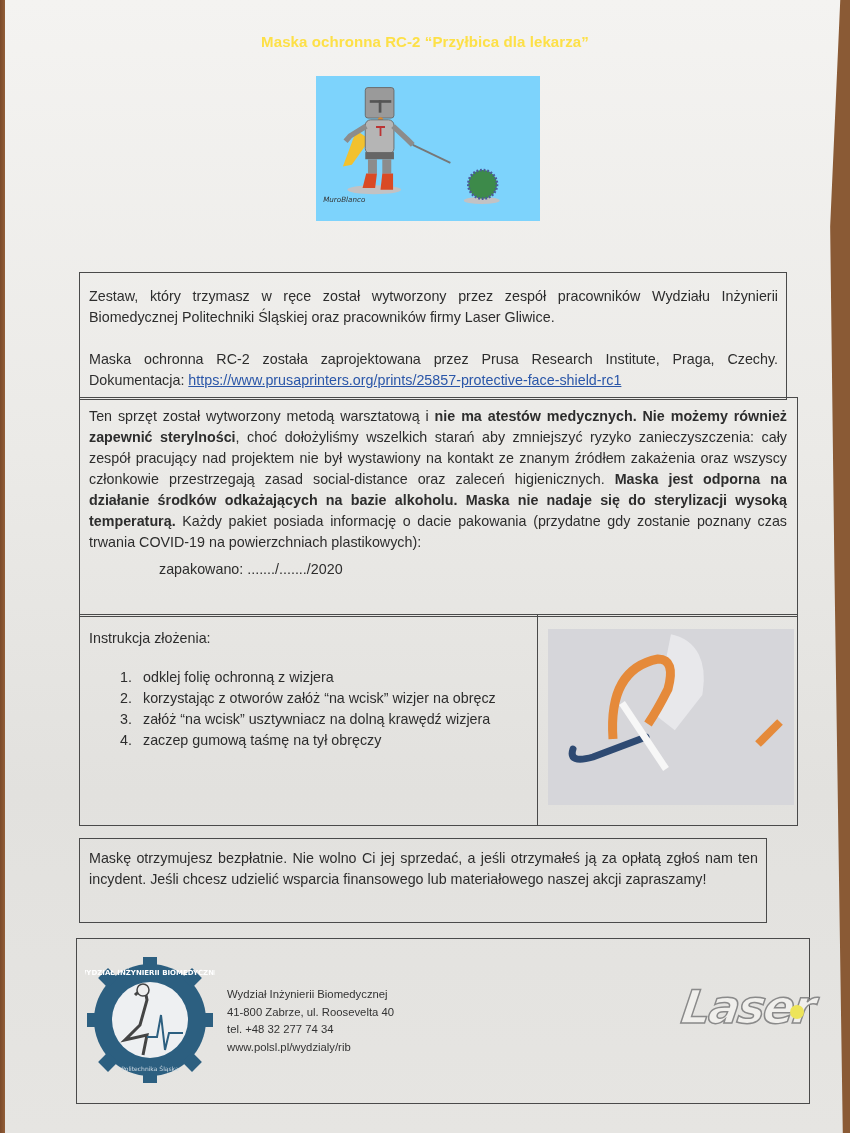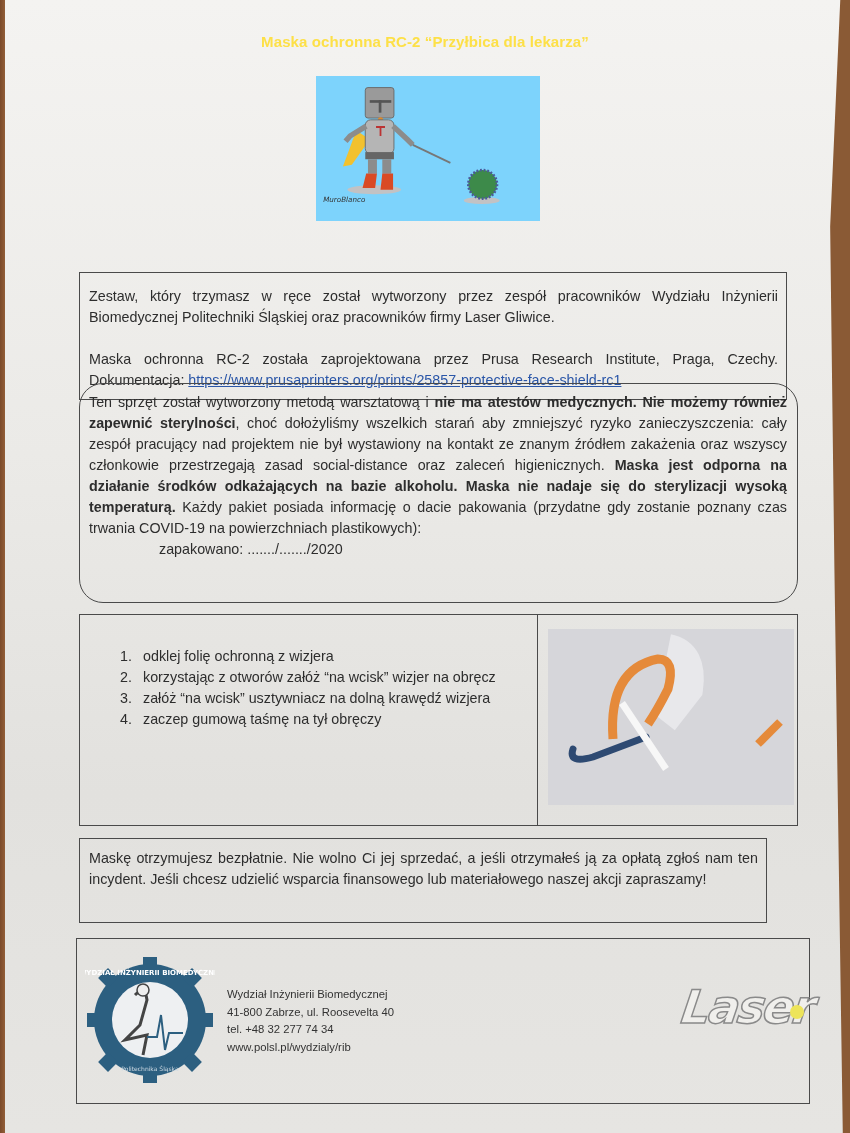--- a/index.html
+++ b/index.html
@@ -25,28 +25,28 @@
     position: absolute; left: 316px; top: 76px; width: 224px; height: 145px;
     background: #7dd3fc;
   }
   .box {
     position: absolute; border: 1.5px solid #4a4a4a;
     font-size: 14.3px; line-height: 21px; color: #2d2d2d;
   }
   .box p { text-align: justify; }
   .box b { font-weight: bold; }
   .box1 { left: 79px; top: 240px; width: 708px; height: 128px; padding: 13px 8px 0 9px; margin-top: 32px; }
-  .box2 { left: 79px; top: 383px; width: 719px; height: 220px; padding: 8px 10px 0 9px; border-radius: 24px; }
+  .box2 { left: 79px; top: 397px; width: 719px; height: 220px; padding: 8px 10px 0 9px; }
   .box3 { left: 79px; top: 614px; width: 719px; height: 212px; }
   .box3 .left { position: absolute; left: 0; top: 0; width: 458px; height: 100%; border-right: 1.5px solid #4a4a4a; padding: 13px 8px 0 9px; }
   .box3 .right { position: absolute; left: 468px; top: 14px; width: 246px; height: 176px; background: #d6d6da; }
   .box4 { left: 79px; top: 838px; width: 688px; height: 85px; padding: 9px 8px 0 9px; }
   .box5 { left: 76px; top: 938px; width: 734px; height: 166px; }
   a.link { color: #2a56a8; text-decoration: underline; }
-  .date-line { text-align: center; padding-left: 70px; }
+  .date-line { text-align: center; margin-top: 6px; padding-left: 70px; }
   ol { list-style: none; margin-top: 18px; padding-left: 31px; }
   ol li { position: relative; padding-left: 23px; text-align: justify; line-height: 21px; }
   ol li .num { position: absolute; left: 0; top: 0; }
   .footer-text { position: absolute; font-size: 11.3px; line-height: 17.5px; color: #333; }
   .ft-left { left: 150px; top: 47px; }
   .ft-right { left: 350px; top: 44px; text-align: right; width: 228px; }
   .laser-logo { position: absolute; left: 605px; top: 45px; font-size: 46px; font-weight: bold; font-style: italic; color: #f0efec; -webkit-text-stroke: 1.5px #8a8a8a; letter-spacing: -2px; font-family: "DejaVu Sans", sans-serif; transform: skewX(-8deg); line-height: 46px;}
   .laser-dot { position: absolute; left: 713px; top: 66px; width: 14px; height: 14px; border-radius: 50%; background: #ede45a; }
   .uni-logo { position: absolute; left: 8px; top: 16px; width: 130px; height: 130px; }
 </style>
@@ -92,20 +92,21 @@
 
 <section class="box box2">
   <p>
     <span>Ten sprzęt został wytworzony metodą warsztatową i </span><b>nie ma atestów medycznych. Nie możemy również zapewnić sterylności</b><span>, choć dołożyliśmy wszelkich starań aby zmniejszyć ryzyko zanieczyszczenia: cały zespół pracujący nad projektem nie był wystawiony na kontakt ze znanym źródłem zakażenia oraz wszyscy członkowie przestrzegają zasad social-distance oraz zaleceń higienicznych. </span><b>Maska jest odporna na działanie środków odkażających na bazie alkoholu. Maska nie nadaje się do sterylizacji wysoką temperaturą.</b><span> Każdy pakiet posiada informację o dacie pakowania (przydatne gdy zostanie poznany czas trwania COVID-19 na powierzchniach plastikowych):</span>
   </p>
   <p class="date-line">zapakowano: ......./......./2020</p>
 </section>
 
 <section class="box box3">
   <div class="left">
+    <div>Instrukcja złożenia:</div>
     <ol>
       <li><span class="num">1.</span><span>odklej folię ochronną z wizjera</span></li>
       <li><span class="num">2.</span><span>korzystając z otworów załóż “na wcisk” wizjer na obręcz</span></li>
       <li><span class="num">3.</span><span>załóż “na wcisk” usztywniacz na dolną krawędź wizjera</span></li>
       <li><span class="num">4.</span><span>zaczep gumową taśmę na tył obręczy</span></li>
     </ol>
   </div>
   <div class="right">
     <svg width="246" height="176" viewBox="0 0 246 176">
       <path d="M120 20 Q145 25 140 60 L115 92" stroke="#f4f4f6" stroke-width="30" fill="none" opacity="0.6"></path>

